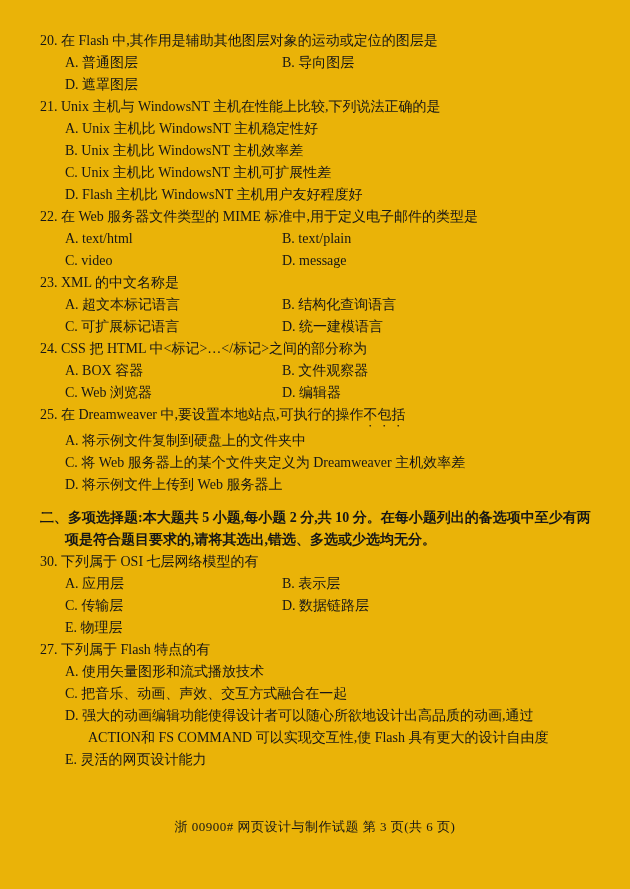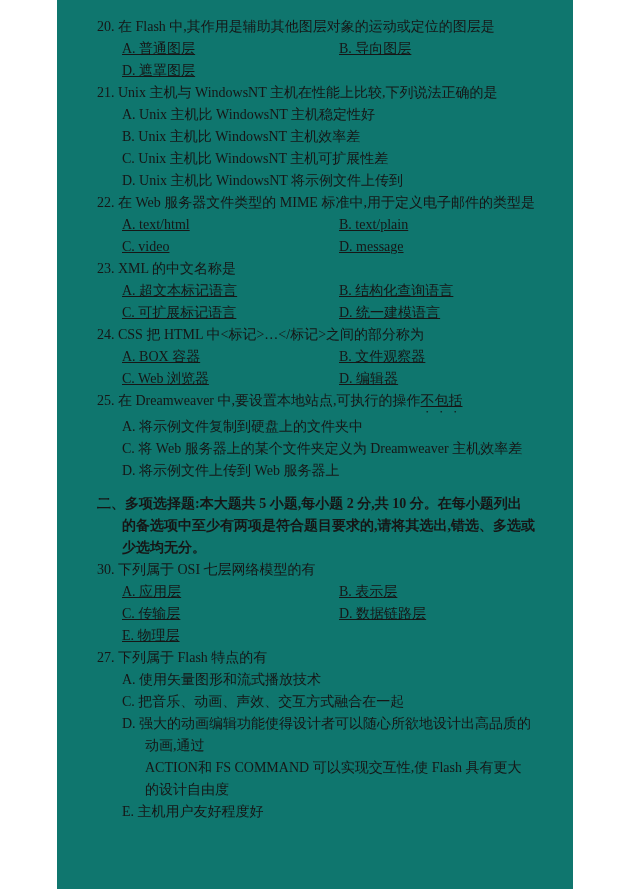--- a/index.html
+++ b/index.html
@@ -1,55 +1,53 @@
 <!DOCTYPE html>
 <html><head>
 <meta charset="utf-8">
 <style>
   html, body { margin: 0; padding: 0; background: #ffffff; }
   .page {
     position: relative;
-    width: 516px;
+    width: 630px;
     height: 889px;
     margin: 0 auto;
-    background: #0f766e;
+    background: #eab308;
     box-sizing: border-box;
-    padding: 16px 38px 0 40px;
+    padding: 30px 38px 0 40px;
     font-family: "Liberation Serif", "DejaVu Serif", serif;
     font-size: 14px;
     line-height: 22px;
     color: #161616;
     overflow: hidden;
   }
   .question { margin: 0; }
   .stem { white-space: pre-wrap; }
   .options { padding-left: 25px; }
   .options.two-col {
     display: grid;
     grid-template-columns: 217px 1fr;
-    text-decoration: underline;
   }
   .option {
     padding-left: 23px;
     text-indent: -23px;
     white-space: pre-wrap;
   }
   .section-heading {
     font-weight: bold;
     margin-top: 11px;
     padding-left: 25px;
     text-indent: -25px;
     white-space: pre-wrap;
   }
   .emph {
     -webkit-text-emphasis: filled dot;
     -webkit-text-emphasis-position: under right;
     text-emphasis: filled dot;
     text-emphasis-position: under right;
-    text-decoration: underline;
   }
   .footer {
     position: absolute;
     top: 816px;
     left: 0;
     width: 100%;
     text-align: center;
     font-size: 13px;
     letter-spacing: 0.5px;
   }
@@ -67,21 +65,21 @@
       <div class="option">D. 遮罩图层</div>
     </div>
   </div>
 
   <div class="question">
     <div class="stem">21. Unix 主机与 WindowsNT 主机在性能上比较,下列说法正确的是</div>
     <div class="options">
       <div class="option">A. Unix 主机比 WindowsNT 主机稳定性好</div>
       <div class="option">B. Unix 主机比 WindowsNT 主机效率差</div>
       <div class="option">C. Unix 主机比 WindowsNT 主机可扩展性差</div>
-      <div class="option">D. Unix 主机比 WindowsNT 将示例文件上传到</div>
+      <div class="option">D. Flash 主机比 WindowsNT 主机用户友好程度好</div>
     </div>
   </div>
 
   <div class="question">
     <div class="stem">22. 在 Web 服务器文件类型的 MIME 标准中,用于定义电子邮件的类型是</div>
     <div class="options two-col">
       <div class="option">A. text/html</div>
       <div class="option">B. text/plain</div>
       <div class="option">C. video</div>
       <div class="option">D. message</div>
@@ -130,18 +128,19 @@
     </div>
   </div>
 
   <div class="question">
     <div class="stem">27. 下列属于 Flash 特点的有</div>
     <div class="options">
       <div class="option">A. 使用矢量图形和流式播放技术</div>
       <div class="option">C. 把音乐、动画、声效、交互方式融合在一起</div>
       <div class="option">D. 强大的动画编辑功能使得设计者可以随心所欲地设计出高品质的动画,通过
 ACTION和 FS COMMAND 可以实现交互性,使 Flash 具有更大的设计自由度</div>
-      <div class="option">E. 主机用户友好程度好</div>
+      <div class="option">E. 灵活的网页设计能力</div>
     </div>
   </div>
 
+  <div class="footer">浙 00900# 网页设计与制作试题 第 3 页(共 6 页)</div>
 
 </div>
 
 </body></html>

